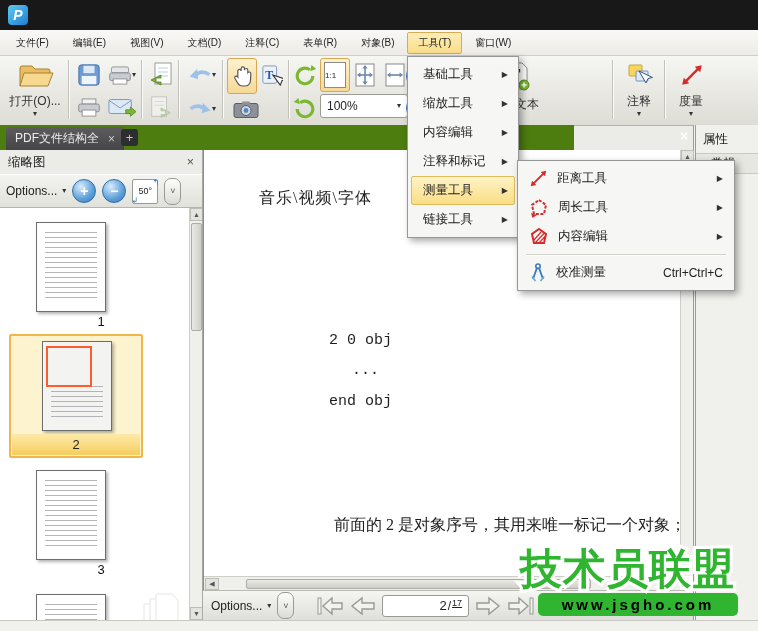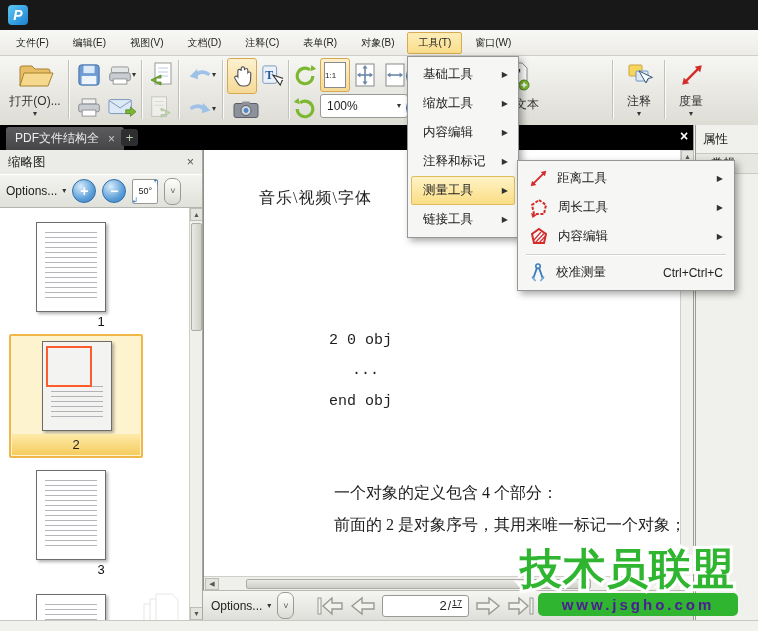--- a/index.html
+++ b/index.html
@@ -25,21 +25,21 @@
   .tbg{position:absolute;top:0;height:67px;}
   .tbtn{position:absolute;display:flex;align-items:center;justify-content:center;border:1px solid transparent;border-radius:3px;}
   .tbtn.pressed{background:linear-gradient(#fdf1cf,#f6d996);border-color:#d7a850;}
   .tlbl{position:absolute;font-size:12px;color:#333;white-space:nowrap;text-align:center;}
   .caret{font-size:8px;color:#333;line-height:8px;}
   .zoomsel{position:absolute;background:#fff;border:1px solid #9a9a94;border-radius:3px;
     display:flex;align-items:center;justify-content:space-between;padding:8px 6px;box-sizing:border-box;}
   .glasscircle{width:22px;height:22px;border-radius:50%;border:1px solid #2f6faa;color:#fff;font-weight:bold;
     background:radial-gradient(circle at 35% 30%,#d9ecfb,#5d9fd8 60%,#3a7bbf);display:flex;align-items:center;justify-content:center;font-size:14px;}
   
-  .tabstrip{left:0;top:125px;width:757px;height:25px;background:#000000;}
+  .tabstrip{left:0;top:125px;width:574px;height:25px;background:#4d7c0f;}
   .doctab{left:6px;top:2px;height:23px;background:linear-gradient(#5c5c5e,#454547);border-radius:3px 3px 0 0;
     color:#ececec;display:flex;align-items:center;padding:0 9px;gap:9px;font-size:12px;}
   .doctab .x{color:#c9c9c9;font-size:12px;}
   .newtab{left:121px;top:4px;width:17px;height:17px;background:#2e2e30;border-radius:3px;color:#bccfb4;
     display:flex;align-items:center;justify-content:center;font-size:13px;}
   .strip-close{left:676px;top:3px;width:16px;height:18px;color:#fff;font-size:14px;font-weight:bold;text-align:center;}
   
   .rightpanel{left:693px;top:125px;width:65px;height:495px;background:#f0f0ec;border-left:3px double #9c9c96;box-sizing:border-box;}
   .rp-title{padding:6px 7px 5px;font-size:12.5px;}
   .rp-section{height:19px;background:#e7e7e1;border-top:1px solid #c9c9c3;border-bottom:1px solid #c9c9c3;
@@ -99,21 +99,21 @@
     display:flex;align-items:flex-end;justify-content:center;font-size:7px;color:#444;}
   .mini-dd.pressed{background:linear-gradient(#fdf1cf,#f6d996);border-color:#d7a850;}
   
   .statusbar{left:0;top:620px;width:758px;height:11px;background:#f1f1ed;border-top:1px solid #c9c9c4;box-sizing:border-box;}
   
   .wm{left:520px;top:548px;z-index:70;pointer-events:none;}
   .wm-title{position:relative;font-size:42px;font-weight:900;letter-spacing:1px;line-height:1;white-space:nowrap;}
   .wm-title .stroke{-webkit-text-stroke:6px #fff;color:#fff;}
   .wm-title .fill{position:absolute;left:0;top:0;color:#2fb52f;}
   .wm-url{margin-top:3px;margin-left:18px;width:200px;height:23px;background:#2fb52f;border-radius:5px;
-    color:#4c1d95;font-weight:bold;font-size:15px;letter-spacing:3px;display:flex;align-items:center;justify-content:center;}
+    color:#000000;font-weight:bold;font-size:15px;letter-spacing:3px;display:flex;align-items:center;justify-content:center;}
 </style>
 </head>
 <body>
 
 <div class="abs titlebar">
   <div class="abs app-logo">
       <span>P</span>
     </div>
 </div>
 
@@ -416,21 +416,20 @@
         </div>
     </div>
   </div>
 </div>
 
 <div class="abs viewer">
   <div class="ptext" style="left:55px;top:38px;letter-spacing:1px">音乐\视频\字体</div>
   <div class="ptext pmono" style="left:125px;top:182px">2 0 obj</div>
   <div class="ptext pmono" style="left:148px;top:212px">...</div>
   <div class="ptext pmono" style="left:125px;top:243px">end obj</div>
-  <div class="ptext" style="left:130px;top:333px">一个对象的定义包含 4 个部分：</div>
   <div class="ptext" style="left:130px;top:365px">前面的 2 是对象序号，其用来唯一标记一个对象；</div>
 
   <div class="sb-v" style="right:0;bottom:14px">
     <div class="sb-btn" style="top:0">
         <span>▲</span>
       </div>
     <div class="sb-thumb" style="top:15px;height:62px"></div>
   </div>
 
   <div class="sb-h" style="left:0;right:13px;bottom:0">

